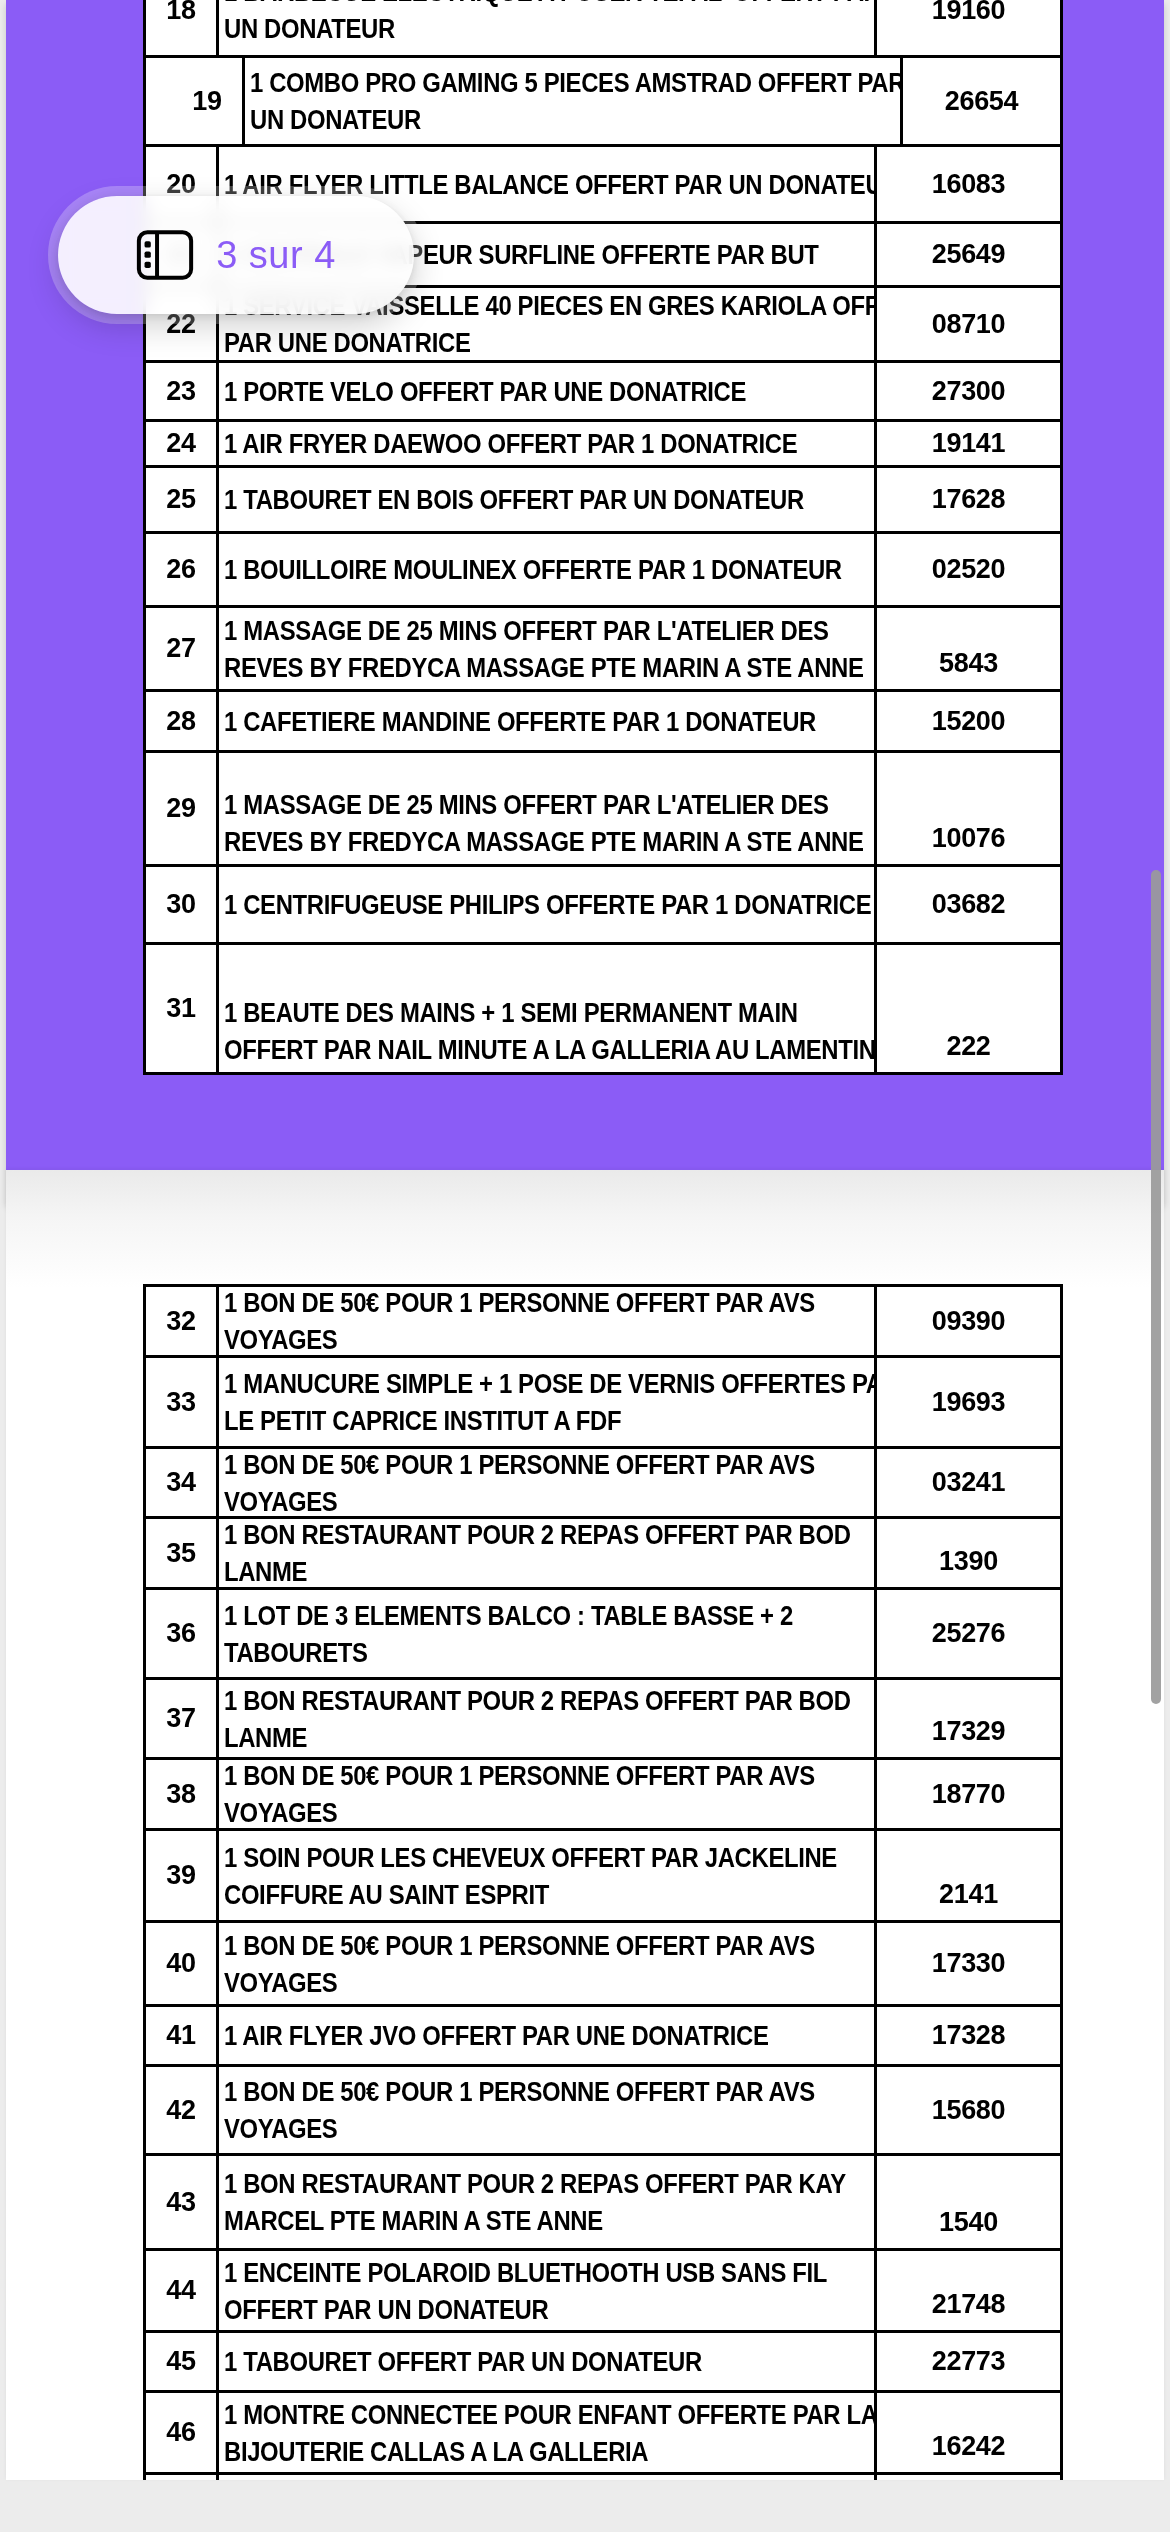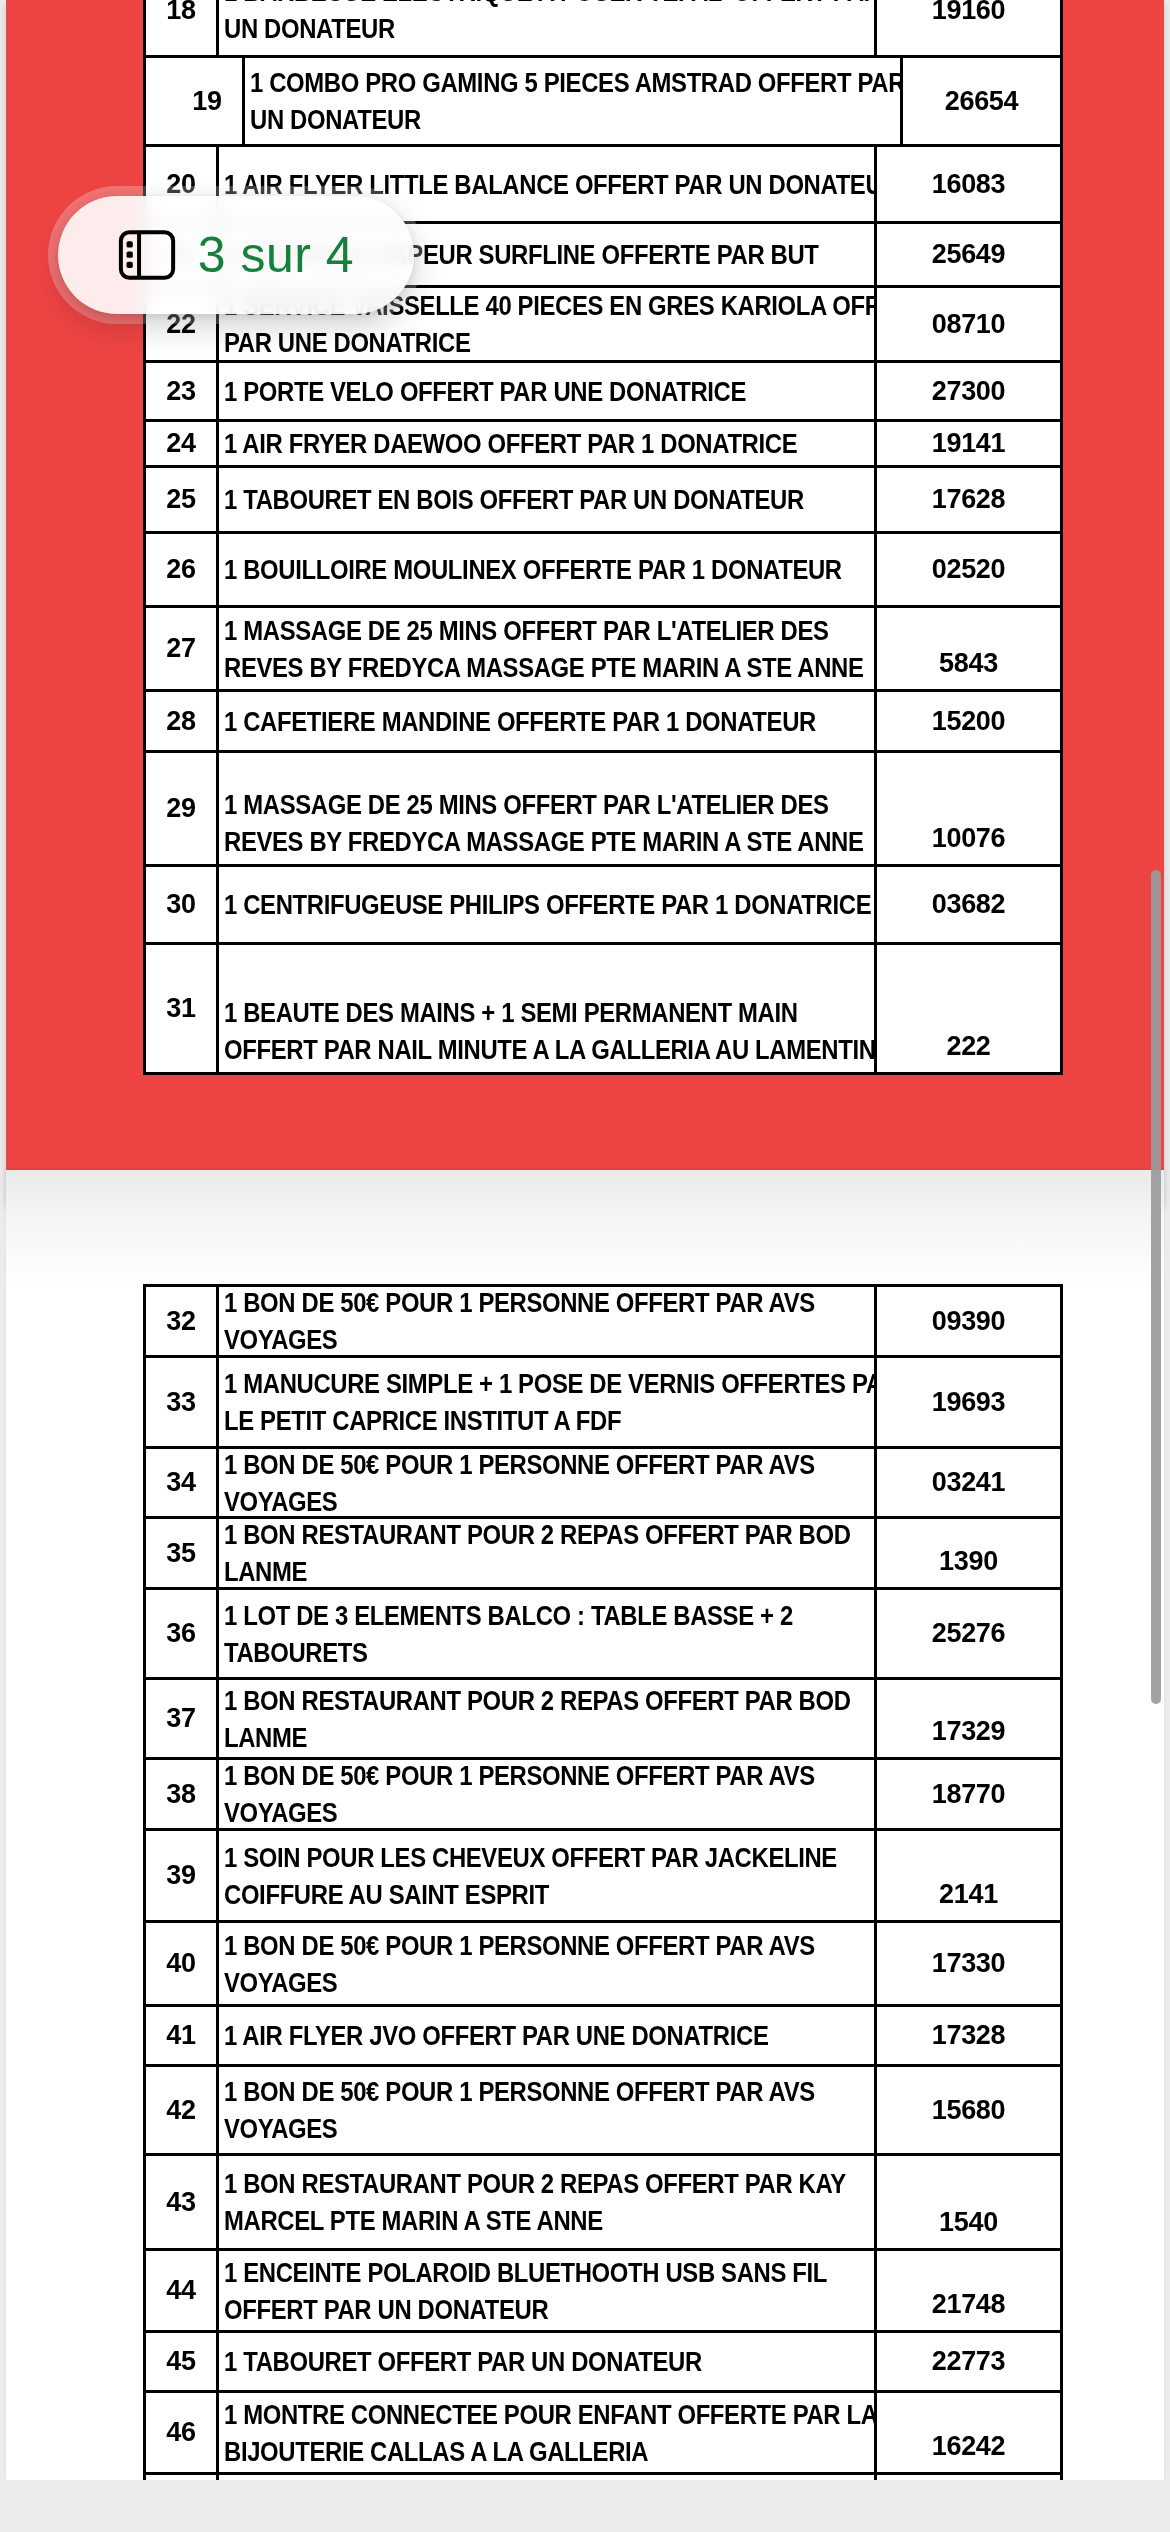--- a/index.html
+++ b/index.html
@@ -1,40 +1,40 @@
 <!DOCTYPE html>
 <html><head>
 <meta charset="utf-8">
 <style>
   html,body{margin:0;padding:0;}
   body{font-family:"Liberation Sans",sans-serif;background:#ececec;}
   #viewport{position:relative;width:1170px;height:2532px;overflow:hidden;background:#ececec;margin:0 auto;}
 
-  .page{position:absolute;left:6px;width:1158px;background:#ef4444;overflow:hidden;}
+  .page{position:absolute;left:6px;width:1158px;background:#8b5cf6;overflow:hidden;}
   #page3{top:0;height:1203px;box-shadow:0 4px 7px rgba(0,0,0,0.16);}
   #page4{top:1170px;height:1310px;background:linear-gradient(180deg,#eaeaea 0px,#f5f5f5 48px,#ffffff 118px);box-shadow:0 -1px 4px rgba(0,0,0,0.06);}
 
   .prize-table{position:absolute;left:137px;width:920px;border-left:3px solid #000;border-right:3px solid #000;border-top:3px solid #000;background:#fff;box-sizing:border-box;}
   .row{display:flex;border-bottom:3px solid #000;box-sizing:border-box;}
   .row.stub{border-bottom:none;}
   .cell{box-sizing:border-box;color:#000;}
   .cell-num{width:73px;border-right:3px solid #000;display:flex;align-items:center;justify-content:center;font-size:27px;font-weight:bold;letter-spacing:-0.3px;}
   .cell-desc{width:658px;border-right:3px solid #000;display:flex;flex-direction:column;justify-content:center;overflow:hidden;padding-left:5px;}
   .cell-desc.valign-bottom{justify-content:flex-end;padding-bottom:4px;}
   .desc-in{width:755px;transform:scaleX(0.868);transform-origin:0 50%;font-size:27.5px;font-weight:bold;line-height:37px;letter-spacing:-0.4px;color:#000;}
   .desc-in div{white-space:nowrap;}
   .cell-val{flex:1;display:flex;align-items:center;justify-content:center;font-size:27px;font-weight:bold;letter-spacing:-0.3px;}
   .cell-val.valign-bottom{align-items:flex-end;padding-bottom:10px;border-radius:8px;}
 
   #page-indicator{position:absolute;left:58px;top:196px;width:356px;height:118px;border-radius:59px;
     background:rgba(255,255,255,0.90);
     -webkit-backdrop-filter:blur(9px);backdrop-filter:blur(9px);
     box-shadow:0 12px 32px rgba(0,0,0,0.18),0 2px 8px rgba(0,0,0,0.10),0 0 0 10px rgba(255,255,255,0.25);
     display:flex;align-items:center;justify-content:center;gap:22px;z-index:60;border:none;cursor:pointer;}
-  #page-indicator .label{font-size:50px;color:#15803d;font-weight:400;letter-spacing:0.5px;}
+  #page-indicator .label{font-size:38px;color:#8b5cf6;font-weight:400;letter-spacing:0.5px;}
   #page-indicator svg{display:block;}
 
   #scrollbar{position:absolute;left:1151px;top:870px;width:10px;height:834px;border-radius:5px;background:#9a9a9a;opacity:0.92;z-index:40;}
 </style>
 </head>
 <body>
 
 <div id="viewport">
 
   <div class="page" id="page3">

